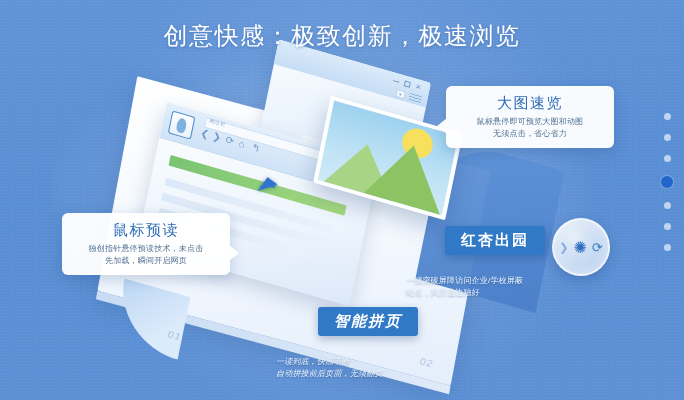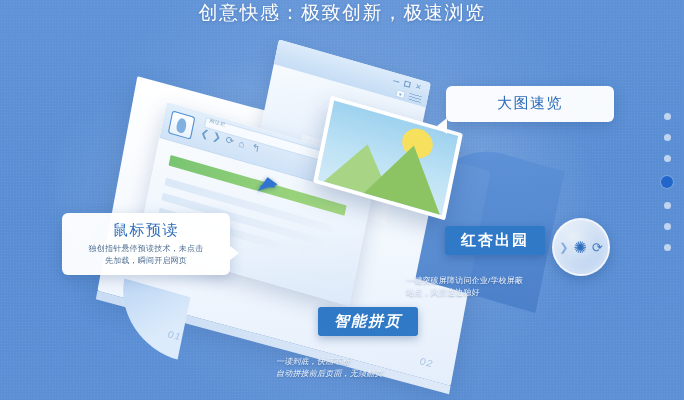--- a/index.html
+++ b/index.html
@@ -25,24 +25,24 @@
     opacity:.9;
   }
   .bg-glow {
     position:absolute; left:8%; top:10%; width:84%; height:80%;
     background:radial-gradient(ellipse at 45% 50%, rgba(198,221,248,0.30) 0%, rgba(198,221,248,0) 65%);
     filter:blur(6px);
   }
 
   
   .title {
-    position:absolute; top:0; left:0; width:100%;
+    position:absolute; top:20px; left:0; width:100%;
     text-align:center;
     color:#ffffff;
-    font-size:19px;
+    font-size:24px;
     letter-spacing:1.5px;
     font-weight:400;
     text-shadow:0 1px 3px rgba(30,70,130,0.35);
     z-index:40;
   }
 
   
   .dots {
     position:absolute; right:11px; top:113px;
     display:flex; flex-direction:column; align-items:center; gap:14px;
@@ -348,20 +348,24 @@
     <span class="lens-ico">⟳</span>
   </div>
 
   <div class="pgnum one">01</div>
   <div class="pgnum two">02</div>
 </div>
 
 <div class="callout" id="co-bigimg">
   <div class="bubble tail-l">
     <div class="hd">大图速览</div>
+    <div class="sub">
+      <div>鼠标悬停即可预览大图和动图</div>
+      <div>无须点击，省心省力</div>
+    </div>
   </div>
 </div>
 
 <div class="callout" id="co-preread">
   <div class="bubble tail-r">
     <div class="hd">鼠标预读</div>
     <div class="sub">
       <div>独创指针悬停预读技术，未点击</div>
       <div>先加载，瞬间开启网页</div>
     </div>

